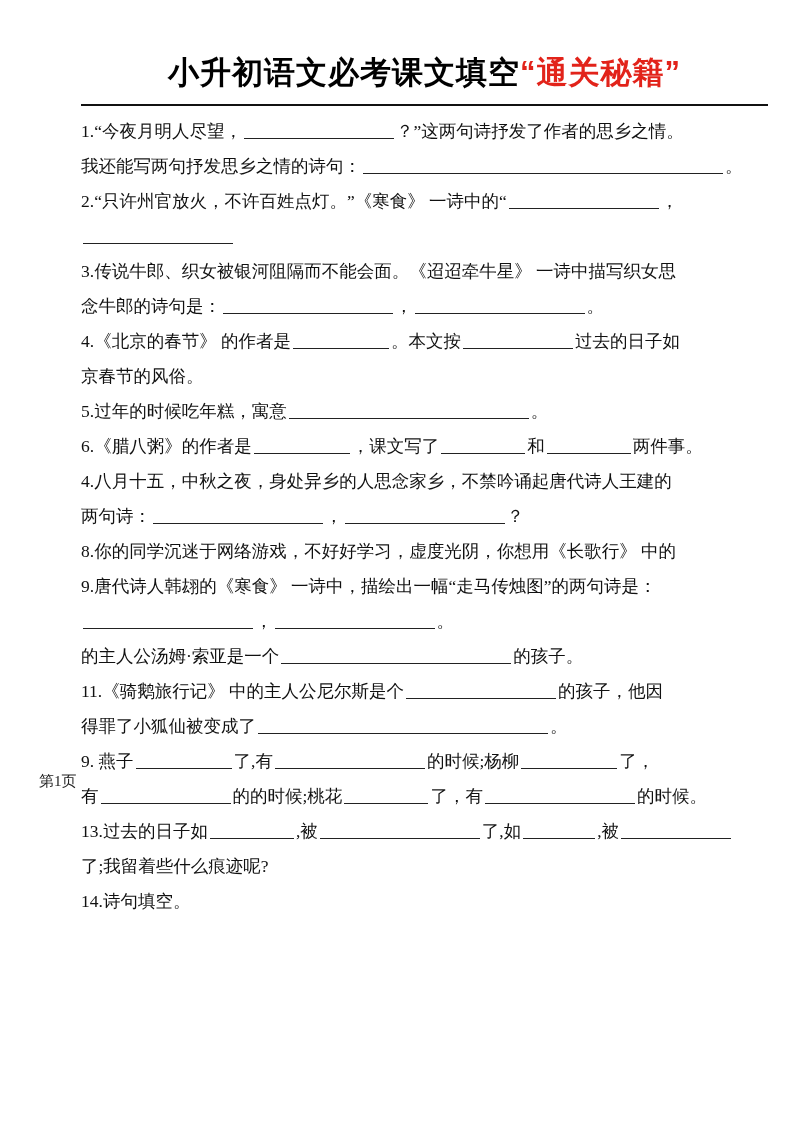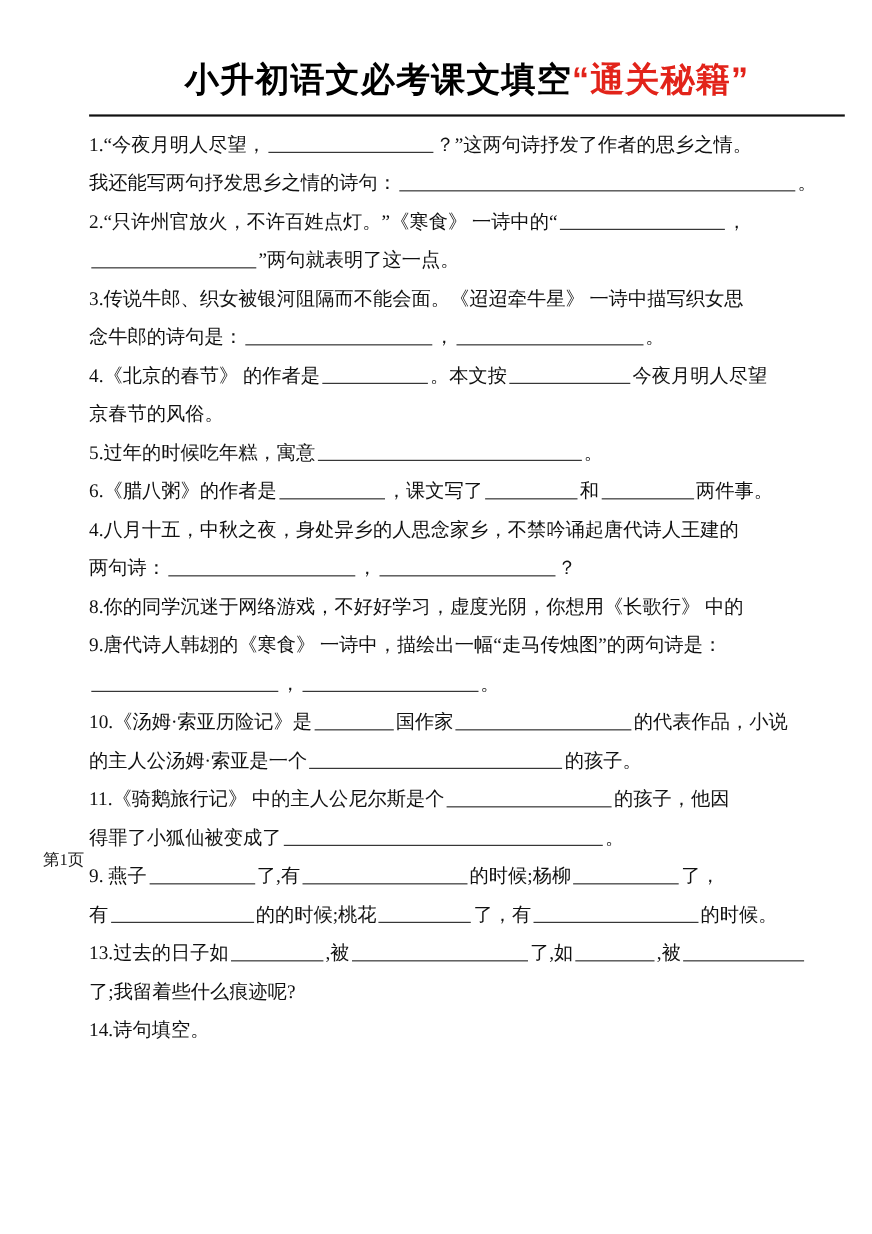--- a/index.html
+++ b/index.html
@@ -107,32 +107,32 @@
       <span>1.“今夜月明人尽望，</span><span class="bl w150"></span><span>？”这两句诗抒发了作者的思乡之情。</span>
     </p>
     <p class="q">
       <span>我还能写两句抒发思乡之情的诗句：</span><span class="bl w360"></span><span>。</span>
     </p>
 
     <p class="q">
       <span>2.“只许州官放火，不许百姓点灯。”《寒食》 一诗中的“</span><span class="bl w150"></span><span>，</span>
     </p>
     <p class="q">
-      <span class="bl w150"></span><span>”两句就表明了这一点。</span>
+      <span class="bl w150"></span>
     </p>
 
     <p class="q">
       <span>3.传说牛郎、织女被银河阻隔而不能会面。《迢迢牵牛星》 一诗中描写织女思</span>
     </p>
     <p class="q">
       <span>念牛郎的诗句是：</span><span class="bl w170"></span><span>，</span><span class="bl w170"></span><span>。</span>
     </p>
 
     <p class="q">
-      <span>4.《北京的春节》 的作者是</span><span class="bl w96"></span><span>。本文按</span><span class="bl w110"></span><span>今夜月明人尽望</span>
+      <span>4.《北京的春节》 的作者是</span><span class="bl w96"></span><span>。本文按</span><span class="bl w110"></span><span>过去的日子如</span>
     </p>
     <p class="q">
       <span>京春节的风俗。</span>
     </p>
 
     <p class="q">
       <span>5.过年的时候吃年糕，寓意</span><span class="bl w240"></span><span>。</span>
     </p>
 
     <p class="q">
@@ -150,23 +150,20 @@
       <span>8.你的同学沉迷于网络游戏，不好好学习，虚度光阴，你想用《长歌行》 中的</span>
     </p>
 
     <p class="q">
       <span>9.唐代诗人韩翃的《寒食》 一诗中，描绘出一幅“走马传烛图”的两句诗是：</span>
     </p>
     <p class="q">
       <span class="bl w170"></span><span>，</span><span class="bl w160"></span><span>。</span>
     </p>
 
-    <p class="q">
-      <span>10.《汤姆·索亚历险记》是</span><span class="bl w72"></span><span>国作家</span><span class="bl w160"></span><span>的代表作品，小说</span>
-    </p>
     <p class="q">
       <span>的主人公汤姆·索亚是一个</span><span class="bl w230"></span><span>的孩子。</span>
     </p>
 
     <p class="q">
       <span>11.《骑鹅旅行记》 中的主人公尼尔斯是个</span><span class="bl w150"></span><span>的孩子，他因</span>
     </p>
     <p class="q">
       <span>得罪了小狐仙被变成了</span><span class="bl w290"></span><span>。</span>
     </p>

